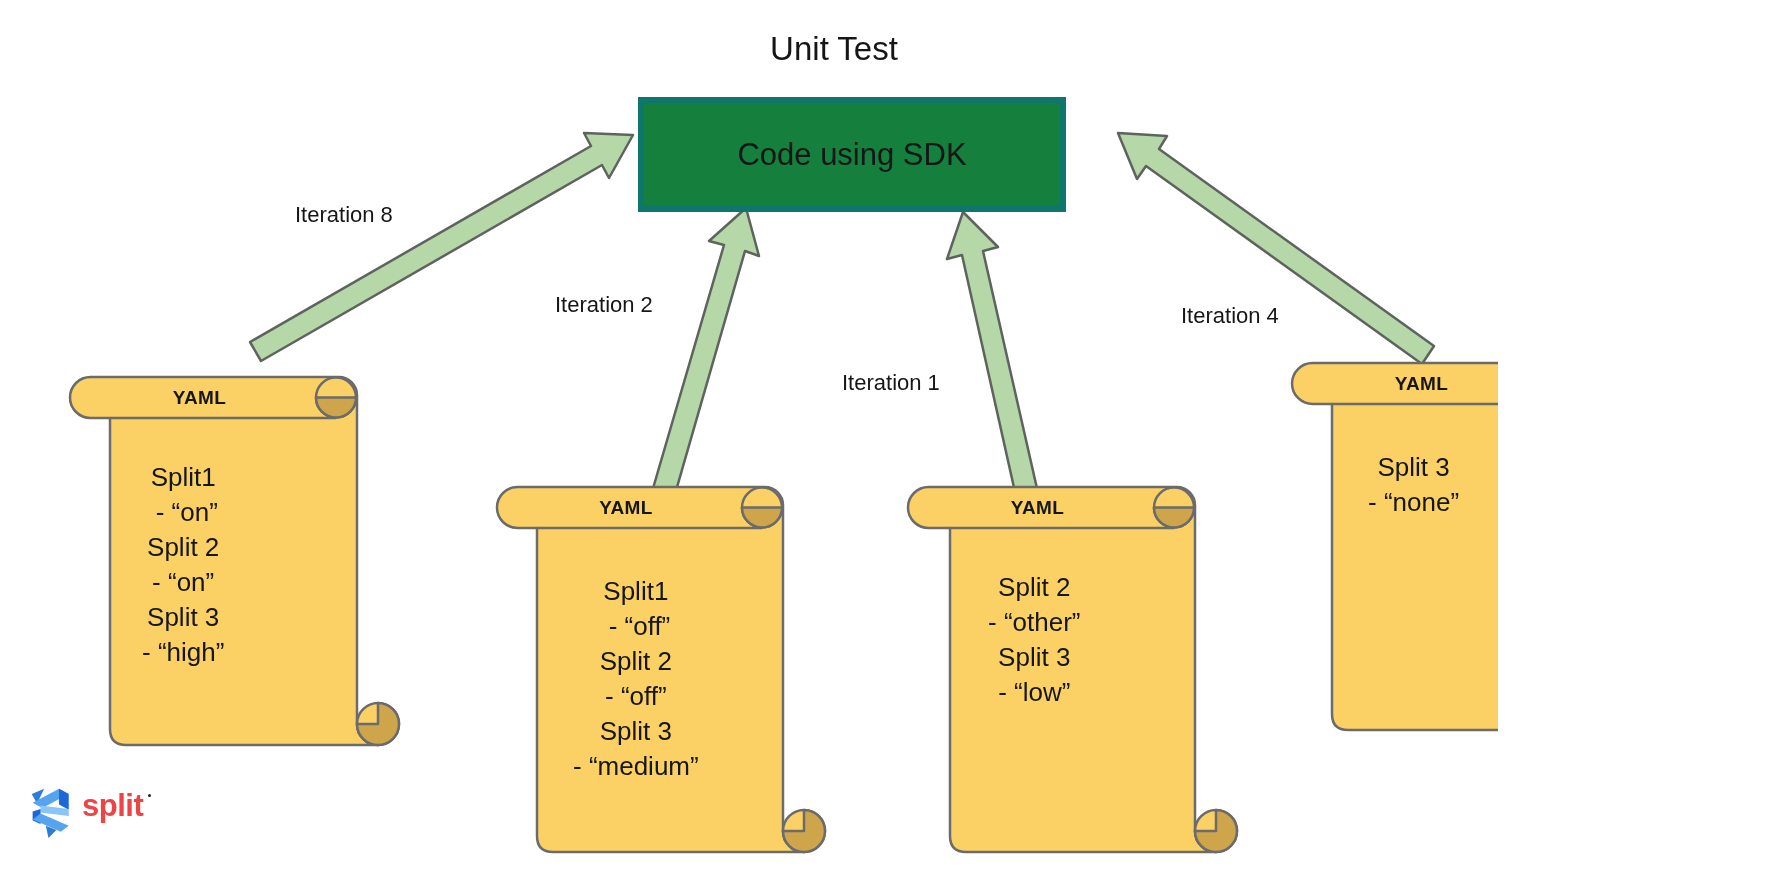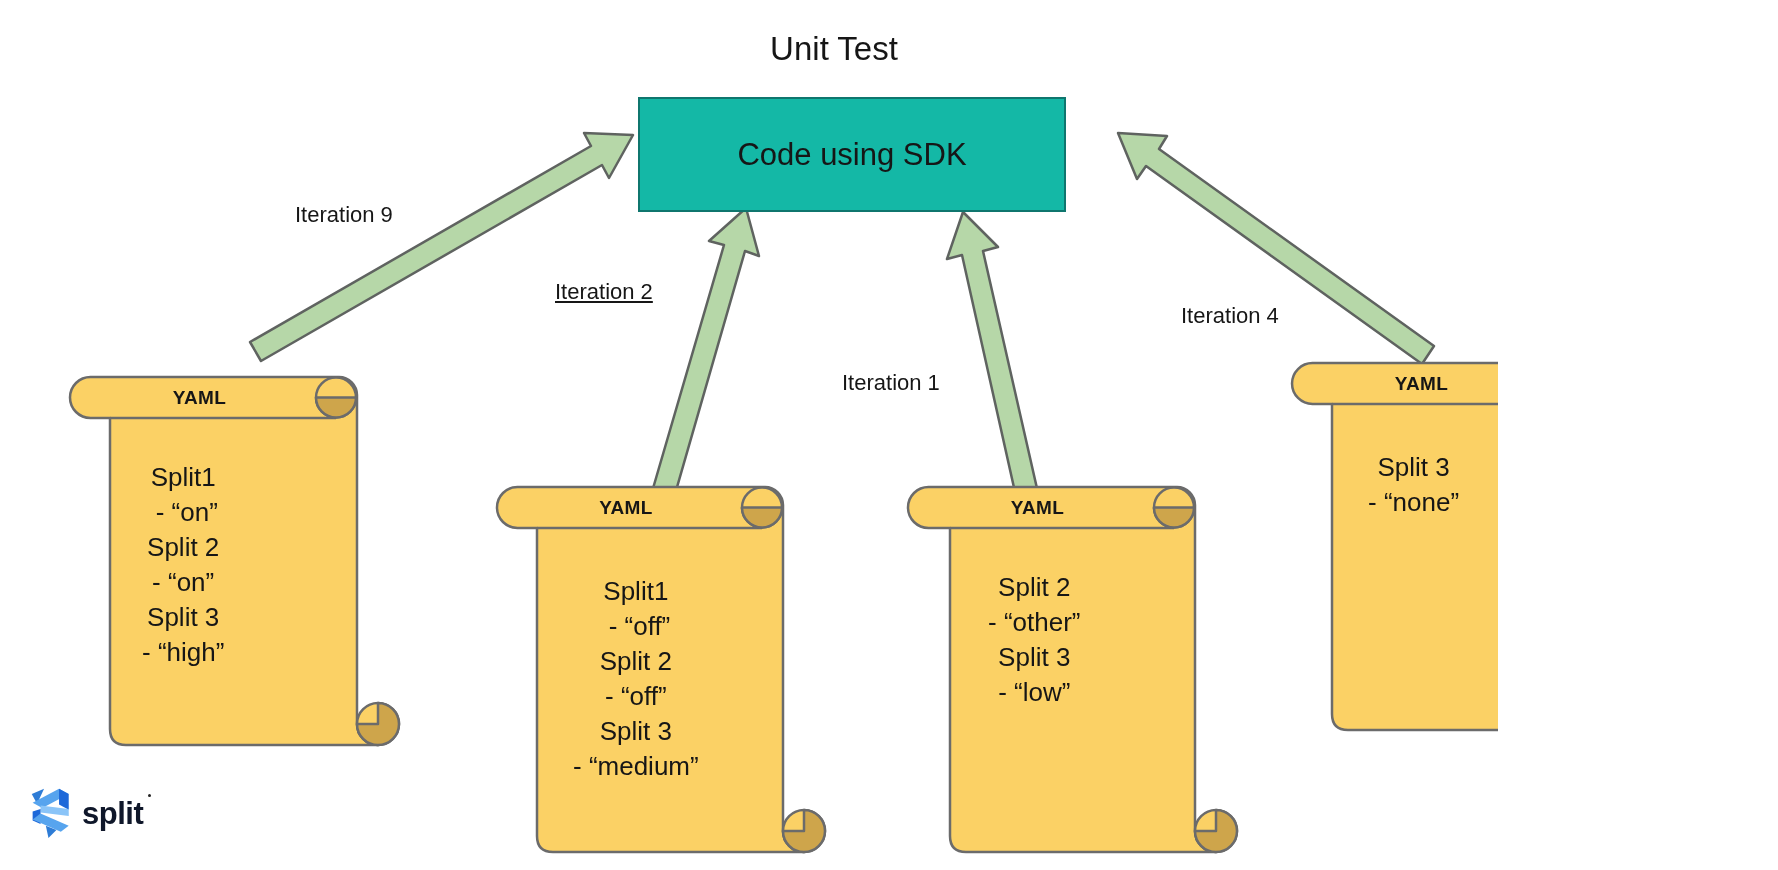--- a/index.html
+++ b/index.html
@@ -5,33 +5,33 @@
   html,body{margin:0;padding:0;background:#ffffff;}
   .stage{
     position:relative;width:1498px;height:870px;background:#ffffff;overflow:hidden;
     font-family:"Liberation Sans", sans-serif;color:#161616;
   }
   .layer{position:absolute;left:0;top:0;}
   .txt{position:absolute;white-space:nowrap;}
   .title{font-size:33px;transform:translateX(-50%);}
   .sdk-box{
     position:absolute;left:638px;top:97px;width:428px;height:115px;
-    background:#14b8a6;border:2px solid #0f766e;box-sizing:border-box;
+    background:#15803d;border:6px solid #0f766e;box-sizing:border-box;
     display:flex;align-items:center;justify-content:center;
   }
   .sdk-box-label{font-size:31px;}
   .iter{font-size:22px;}
   .yaml{position:absolute;font-size:19px;font-weight:bold;text-align:center;letter-spacing:0.3px;}
   .scroll-text{position:absolute;font-size:26px;line-height:35px;white-space:pre-wrap;text-align:center;}
   .arrow{stroke:#5f6360;stroke-width:2.5;stroke-linejoin:round;}
   .scroll-shape{stroke:#6b6b6b;stroke-width:2.5;stroke-linejoin:round;}
   .scroll-line{stroke:#6b6b6b;stroke-width:2.5;fill:none;}
   .logo{position:absolute;left:30px;top:784px;width:200px;height:60px;}
   .logo-icon{position:absolute;left:0;top:1px;width:44px;height:55px;}
-  .logo-text{position:absolute;left:52px;top:12px;font-size:31px;font-weight:700;letter-spacing:-0.5px;color:#0f172a;}
+  .logo-text{position:absolute;left:52px;top:4px;font-size:31px;font-weight:700;letter-spacing:-0.5px;color:#ef4444;}
   .logo-dot{position:absolute;left:118px;top:10px;width:3px;height:3px;border-radius:50%;background:#222;}
 </style>
 </head>
 <body>
 
 <div class="stage">
 
   <svg class="layer" width="1778" height="870" viewBox="0 0 1778 870">
 
     <polygon class="arrow" points="261,361 602,165 609,178 633,135 584,133 591,146 250,342" fill="#B6D7A8"></polygon>
@@ -75,22 +75,22 @@
       <path class="scroll-shape" d="M 1538 383.5 A 20 20 0 0 0 1578 383.5 Z" fill="#CEA54B"></path>
     </g>
   </svg>
 
   <div class="txt title" style="left:834px;top:30px;">Unit Test</div>
 
   <div class="sdk-box">
     <div class="sdk-box-label">Code using SDK</div>
   </div>
 
-  <div class="txt iter" style="left:295px;top:202px;">Iteration 9</div>
-  <div class="txt iter" style="left:555px;top:279px;text-decoration:underline;">Iteration 2</div>
+  <div class="txt iter" style="left:295px;top:202px;">Iteration 8</div>
+  <div class="txt iter" style="left:555px;top:292px;">Iteration 2</div>
   <div class="txt iter" style="left:842px;top:370px;">Iteration 1</div>
   <div class="txt iter" style="left:1150px;top:303px;margin-left:31px;">Iteration 4</div>
 
   <div class="yaml" style="left:70px;top:387px;width:259px;">YAML</div>
   <div class="yaml" style="left:497px;top:497px;width:258px;">YAML</div>
   <div class="yaml" style="left:908px;top:497px;width:259px;">YAML</div>
   <div class="yaml" style="left:1292px;top:373px;width:259px;">YAML</div>
 
   <div class="scroll-text" style="left:142px;top:460px;">Split1
  - “on”

